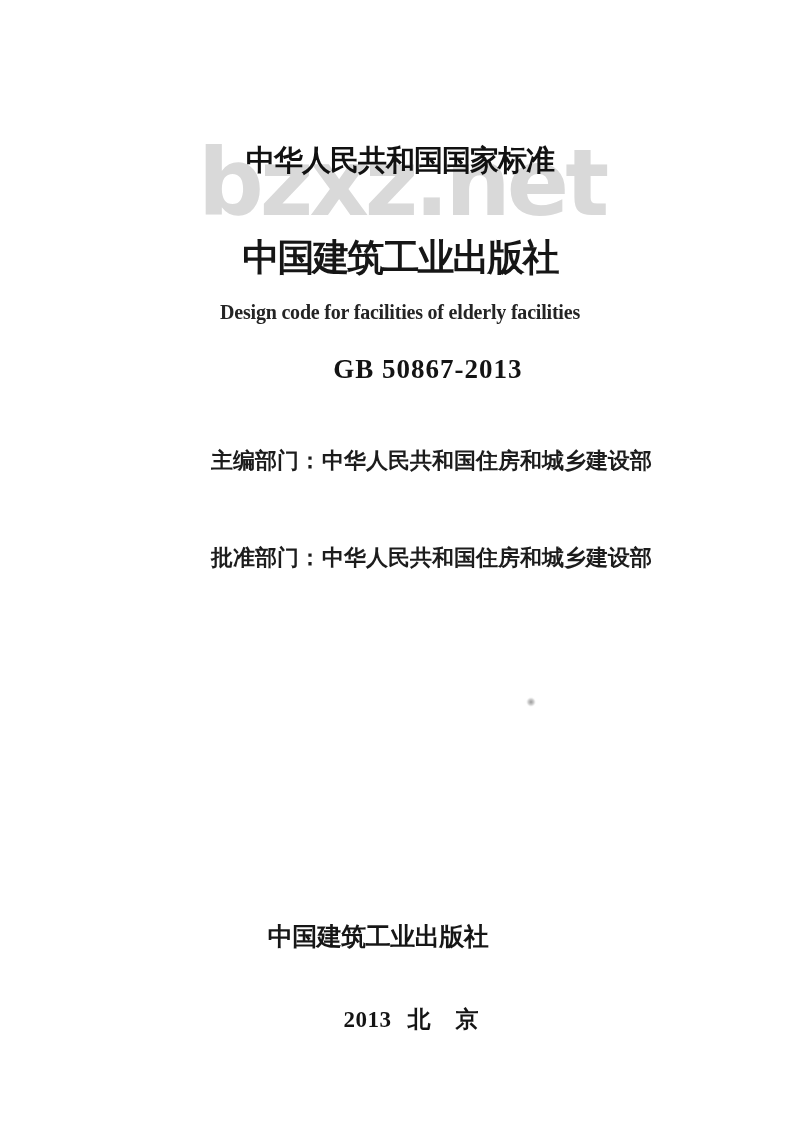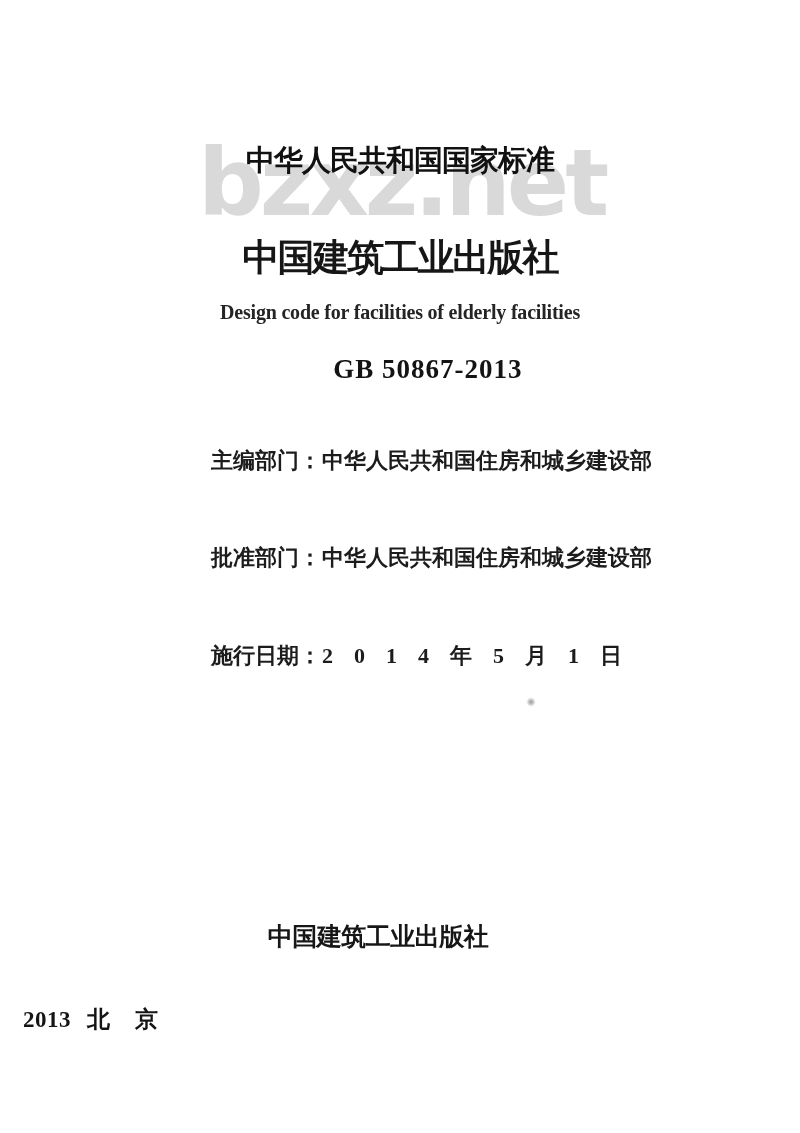--- a/index.html
+++ b/index.html
@@ -103,20 +103,21 @@
     font-size: 25px;
     letter-spacing: -0.5px;
     color: #161616;
     z-index: 1;
   }
   .imprint {
     position: absolute;
     top: 978px;
     left: 0;
     width: 100%;
+    text-align: center;
     font-size: 23px;
     font-weight: 700;
     color: #141414;
     z-index: 1;
     white-space: pre;
   }
   .imprint .year { letter-spacing: 0.5px; }
   .imprint .city { margin-left: 16px; letter-spacing: 1px; }
   .scan-artifact {
     position: absolute;
@@ -144,23 +145,20 @@
 
   <div class="standard-number">GB 50867-2013</div>
 
   <div class="info-block">
     <div class="info-line">
       <span class="info-label">主编部门：</span><span class="info-value">中华人民共和国住房和城乡建设部</span>
     </div>
     <div class="info-line">
       <span class="info-label">批准部门：</span><span class="info-value">中华人民共和国住房和城乡建设部</span>
     </div>
-    <div class="info-line">
-      <span class="info-label">施行日期：</span><span class="info-value spread">2014年5月1日</span>
-    </div>
   </div>
 
   <div class="scan-artifact"></div>
 
   <div class="publisher">中国建筑工业出版社</div>
 
   <div class="imprint">
     <span class="year">2013</span><span class="city">北　京</span>
   </div>
 

